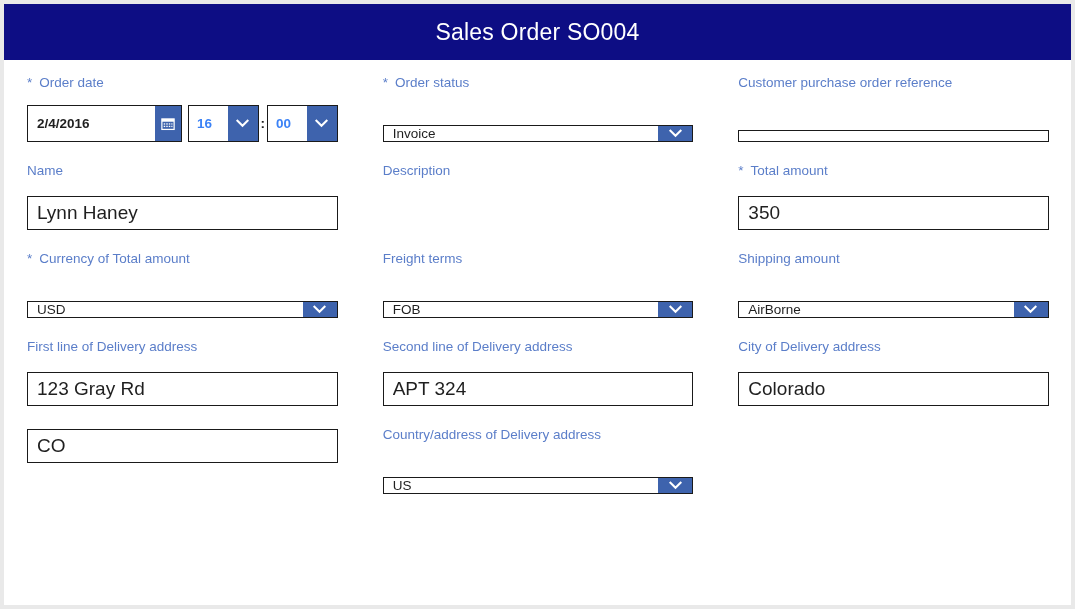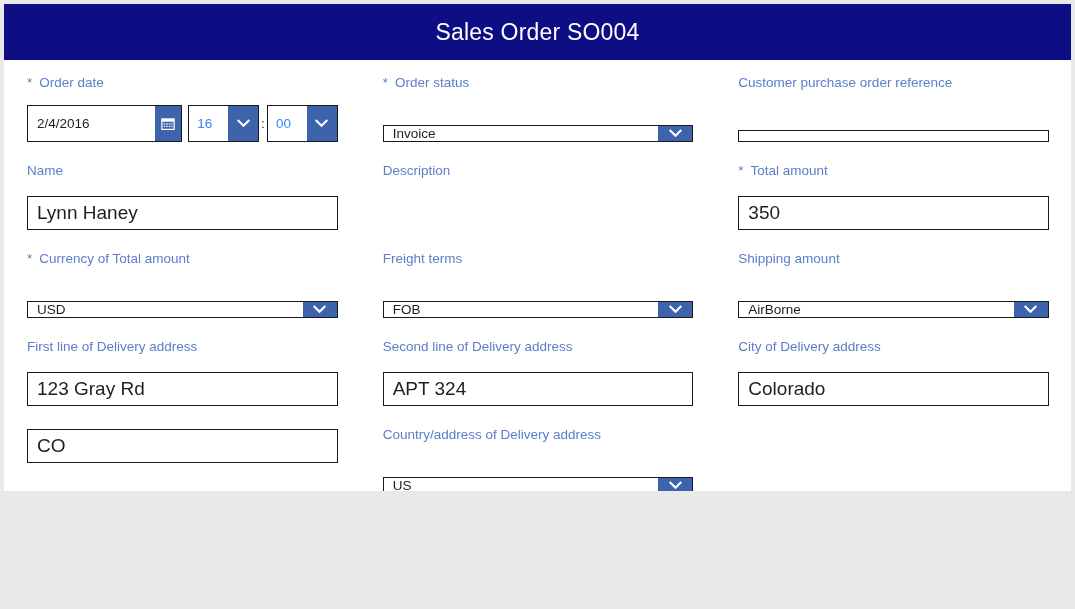--- a/index.html
+++ b/index.html
@@ -11,21 +11,21 @@
     height: 609px;
     background: #e9e9e9;
     font-family: "Liberation Sans", sans-serif;
     overflow: hidden;
   }
   .app-card {
     position: absolute;
     left: 4px;
     top: 4px;
     width: 1067px;
-    height: 487px;
+    height: 601px;
     background: #ffffff;
     box-sizing: border-box;
     overflow: hidden;
   }
   .form-header {
     height: 56px;
     background: #0d0d84;
     display: flex;
     align-items: center;
     justify-content: center;
@@ -116,20 +116,21 @@
   .chevron {
     display: block;
     width: 15px;
     height: 15px;
   }
   .date-group {
     display: flex;
     align-items: stretch;
     height: 37px;
     margin-bottom: 8px;
+    font-weight: bold;
   }
   .date-box {
     width: 158px;
     border: 1.6px solid #1a1a1a;
     background: #ffffff;
     display: flex;
     align-items: stretch;
     box-sizing: border-box;
   }
   .date-box .date-value {

